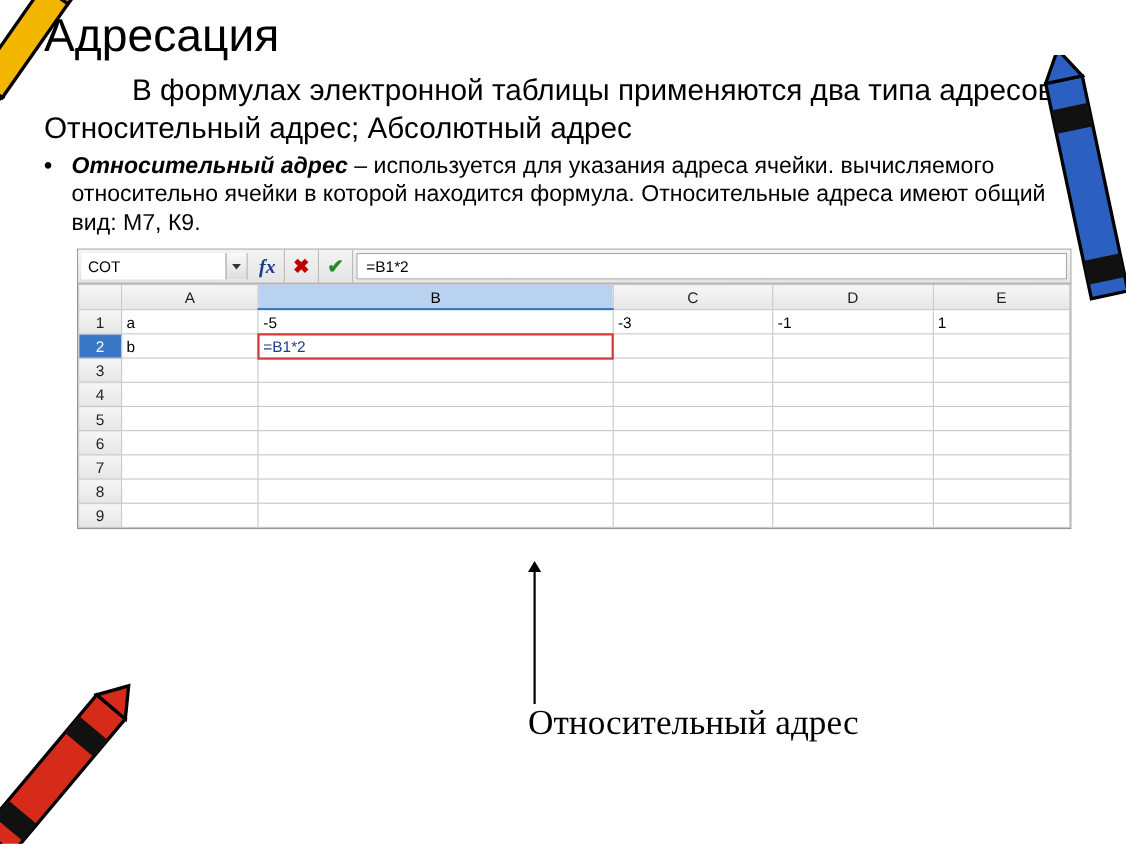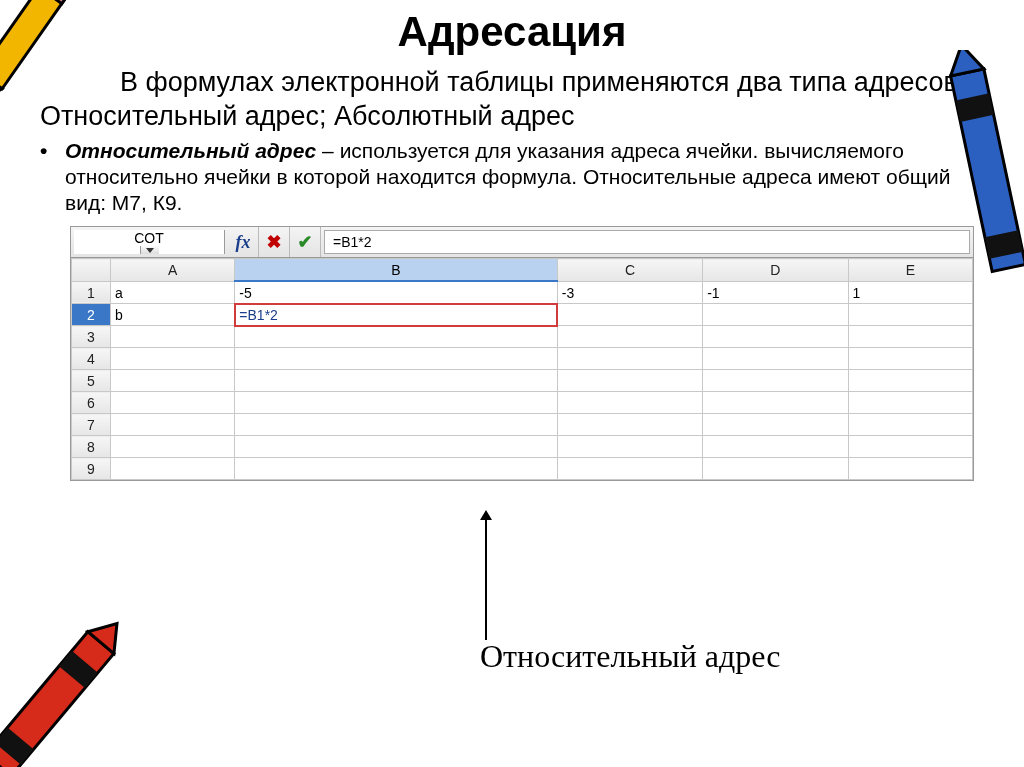--- a/index.html
+++ b/index.html
@@ -10,22 +10,21 @@
     width: 1024px;
     height: 767px;
     position: relative;
     overflow: hidden;
   }
   .slide {
     padding: 0 40px;
     position: relative;
   }
   h1 {
-    text-align: center;
-    font-weight: bold;
+    font-weight: normal;
     font-size: 42px;
     margin: 8px 0 10px 0;
     color: #000;
   }
   .para1 {
     font-size: 27px;
     line-height: 1.25;
     margin: 0 0 4px 0;
     text-indent: 80px;
   }
@@ -61,21 +60,20 @@
     background: linear-gradient(#f4f4f4,#e4e4e4);
     height: 30px;
   }
   .namebox {
     width: 150px;
     display: flex;
     align-items: center;
     border-right: 1px solid #999;
     background: #fff;
     margin: 3px;
-    flex-direction: column;
   }
   .namebox span {
     flex: 1;
     padding: 0 6px;
     font-size: 14px;
   }
   .dd {
     width: 18px;
     height: 100%;
     border-left: 1px solid #999;

